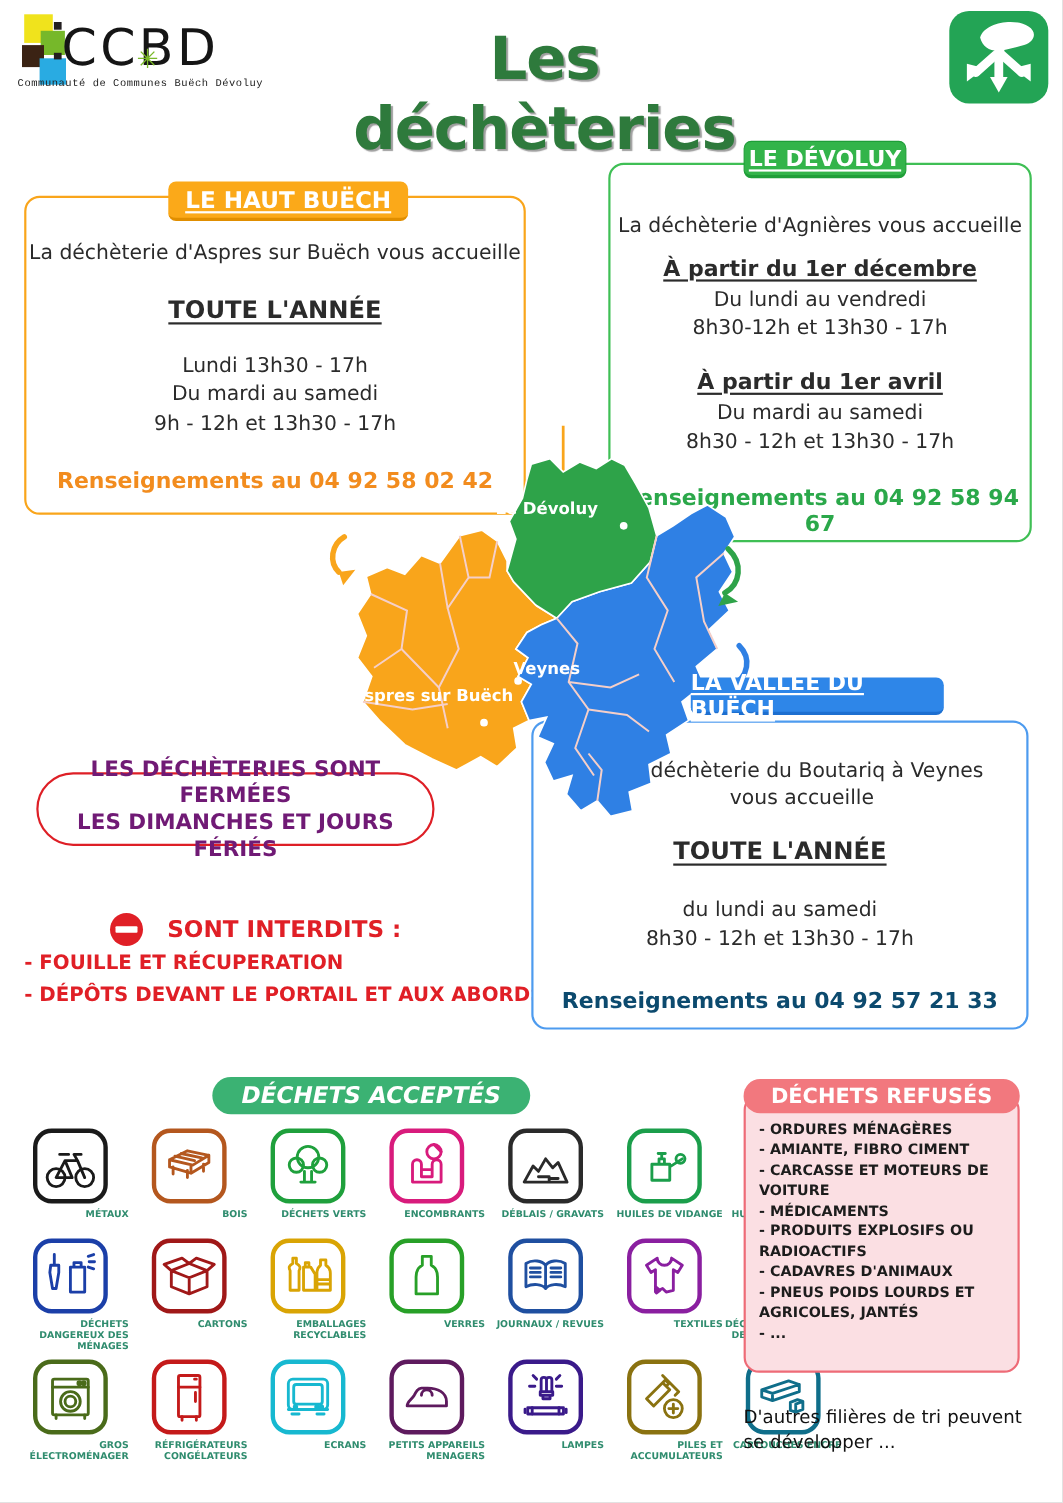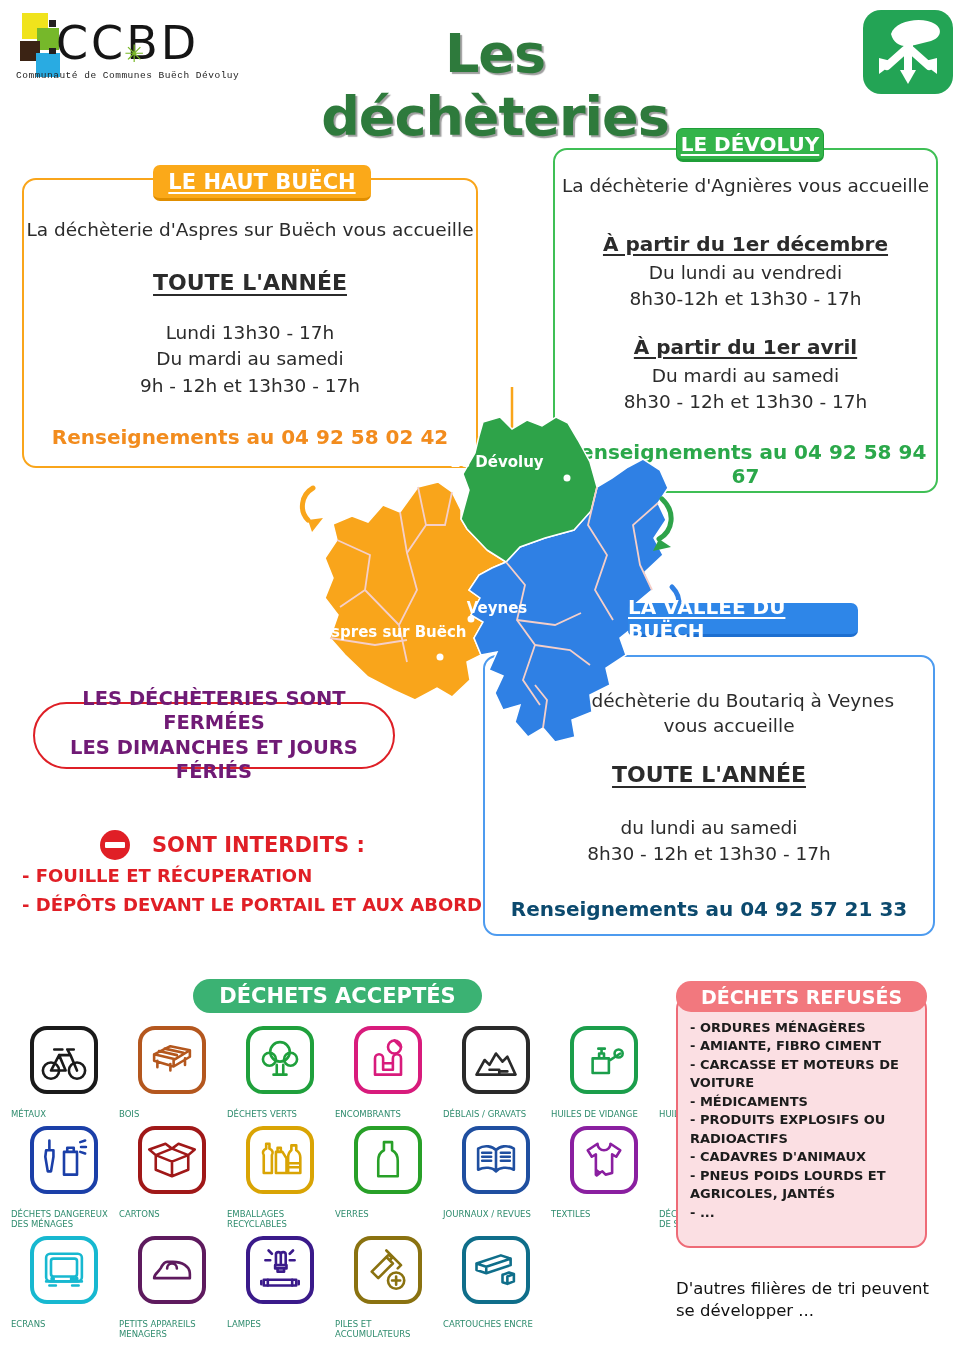--- a/index.html
+++ b/index.html
@@ -17,21 +17,21 @@
 
   
   .info-box { position:absolute; border-radius:14px; background:#fff; z-index:2; }
   .box-haut   { left:22px;  top:178px; width:456px; height:290px; border:2px solid #f9a51b; }
   .box-dev    { left:553px; top:148px; width:385px; height:345px; border:2px solid #3fbf55; }
   .box-val    { left:483px; top:655px; width:452px; height:281px; border:2px solid #4d9bef; }
   .pill { position:absolute; z-index:4; display:flex; align-items:center; justify-content:center; color:#fff; font-weight:bold; border-radius:7px; }
   .pill u, .pill .u { text-decoration:underline; text-underline-offset:3px; }
   .pill-haut { left:153px; top:165px; width:218px; height:36px; background:#fba919; border-bottom:3px solid #e08e00; font-size:21px; }
   .pill-dev  { left:676px; top:128px; width:148px; height:34px; background:#33b44a; border:1px solid #1f9e38; border-bottom-width:3px; font-size:20px; }
-  .pill-val  { left:628px; top:603px; width:230px; height:34px; background:#2e86e8; border-bottom:3px solid #1d6fd0; font-size:20px; }
+  .pill-val  { left:628px; top:616px; width:230px; height:34px; background:#2e86e8; border-bottom:3px solid #1d6fd0; font-size:20px; }
   .bx-inner { position:absolute; left:0; right:0; text-align:center; color:#2b2b2b; }
   .intro { font-size:18.5px; line-height:1.35; }
   .big-u { font-size:22px; font-weight:bold; text-decoration:underline; text-underline-offset:4px; }
   .sub-u { font-size:20px; font-weight:bold; text-decoration:underline; text-underline-offset:3px; }
   .sched { font-size:18.5px; line-height:1.42; }
   .phone { font-size:20px; font-weight:bold; }
   .phone-haut { color:#f28c1e; } .phone-dev { color:#2ba84a; } .phone-val { color:#0c4a6e; }
 
   
   .map-svg { position:absolute; left:295px; top:385px; width:400px; height:365px; z-index:3; pointer-events:none; }
@@ -39,27 +39,27 @@
 
   
   .closed-box { position:absolute; left:33px; top:702px; width:362px; height:67px; border:2.5px solid #de1f26; border-radius:34px; display:flex; align-items:center; justify-content:center; text-align:center; color:#701a75; font-weight:bold; font-size:19.5px; line-height:1.25; z-index:2; }
   .interdits-head { position:absolute; left:100px; top:830px; display:flex; align-items:center; gap:22px; }
   .no-entry { width:30px; height:30px; border-radius:50%; background:#e01f26; position:relative; }
   .no-entry::after { content:""; position:absolute; left:5px; top:12px; width:20px; height:6px; background:#fff; border-radius:1px; }
   .interdits-title { color:#e01f26; font-weight:bold; font-size:21px; }
   .interdits-items { position:absolute; left:22px; top:862px; color:#e01f26; font-weight:bold; font-size:18px; line-height:1.6; }
 
   
-  .acc-pill { left:193px; top:979px; width:289px; height:34px; background:#3bb273; border-radius:17px; font-size:21px; }
+  .acc-pill { left:193px; top:979px; width:289px; height:34px; background:#3bb273; border-radius:17px; font-size:21px;font-style:italic; }
   .ref-pill { left:676px; top:981px; width:251px; height:31px; background:#f2787e; border-radius:15px; font-size:19px; }
   .tile-row { position:absolute; left:10px; width:756px; display:flex; }
   .tile { width:108px; display:flex; flex-direction:column; align-items:center; }
   .tile-box { width:68px; height:68px; border:4px solid; border-radius:17px; display:flex; align-items:center; justify-content:center; background:#fff; }
   .tile-box svg { width:52px; height:52px; stroke:currentColor; fill:none; stroke-width:3.2; stroke-linecap:round; stroke-linejoin:round; }
-  .tile-label { margin-top:15px; width:106px; text-align:left; font-size:8.5px; font-weight:normal; color:#2f8c6e; line-height:1.2; }
+  .tile-label { margin-top:5px; width:106px; text-align:right; font-size:8.5px; font-weight:bold; color:#2f8c6e; line-height:1.2; }
 
   
   .refused-box { position:absolute; left:676px; top:995px; width:251px; height:253px; background:#fbdfe3; border:2.5px solid #ee6b77; border-radius:14px; padding:22px 12px 8px 12px; z-index:1; }
   .refused-box ul { list-style:none; }
   .refused-box li { font-size:13px; font-weight:bold; color:#1c1c1c; line-height:1.42; text-align:left; }
   .footer-note { position:absolute; left:676px; top:1278px; width:253px; font-size:16.5px; font-weight:500; color:#111; text-align:justify; line-height:1.35; }
 </style>
 </head>
 <body>
 
@@ -103,21 +103,21 @@
       <div>Du mardi  au samedi</div>
       <div>9h - 12h et 13h30 - 17h</div>
     </div>
     <div class="bx-inner phone phone-haut" style="top:245px;">Renseignements au 04 92 58 02 42</div>
   </div>
   <div class="pill pill-haut abs">
       <span class="u">LE HAUT BUËCH</span>
     </div>
 
   <div class="info-box box-dev">
-    <div class="bx-inner intro" style="top:24px;">La déchèterie d'Agnières vous accueille</div>
+    <div class="bx-inner intro" style="top:44px;">La déchèterie d'Agnières vous accueille</div>
     <div class="bx-inner sub-u" style="top:82px;">À partir du 1er décembre</div>
     <div class="bx-inner sched" style="top:110px;">
       <div>Du lundi  au vendredi</div>
       <div>8h30-12h et 13h30 - 17h</div>
     </div>
     <div class="bx-inner sub-u" style="top:185px;">À partir du 1er avril</div>
     <div class="bx-inner sched" style="top:213px;">
       <div>Du mardi au samedi</div>
       <div>8h30 - 12h et 13h30 - 17h</div>
     </div>
@@ -321,20 +321,42 @@
           <svg viewBox="0 0 64 64">
             <path d="M20 44 L38 26 L46 34 L28 52 Z M44 22 L54 12 M49 17 l4 4 M41 25 l-4 -4 M24 56 l-8 -8 M31 33 l6 6 M27 37 l6 6"></path>
           </svg>
         </div>
       <div class="tile-label">DÉCHETS D'ACTIVITÉS DE SOINS À RISQUES</div>
     </div>
   </div>
 
   <div class="tile-row" style="top:1236px;">
     <div class="tile">
+      <div class="tile-box" style="color:#4a6b1a;">
+          <svg viewBox="0 0 64 64">
+            <rect x="12" y="12" width="40" height="40" rx="2"></rect>
+            <path d="M12 21 H52 M16 52 v4 M48 52 v4"></path>
+            <circle cx="32" cy="37" r="11"></circle>
+            <circle cx="32" cy="37" r="6"></circle>
+            <circle cx="42" cy="16.5" r="1.6" fill="currentColor"></circle>
+            <circle cx="47" cy="16.5" r="1.6" fill="currentColor"></circle>
+          </svg>
+        </div>
+      <div class="tile-label">GROS ÉLECTROMÉNAGER</div>
+    </div>
+    <div class="tile">
+      <div class="tile-box" style="color:#c41a1a;">
+          <svg viewBox="0 0 64 64">
+            <rect x="20" y="8" width="24" height="46" rx="2"></rect>
+            <path d="M20 21 H44 M39 27 v10 M24 54 v4 M40 54 v4 M38 12 h2"></path>
+          </svg>
+        </div>
+      <div class="tile-label">RÉFRIGÉRATEURS CONGÉLATEURS</div>
+    </div>
+    <div class="tile">
       <div class="tile-box" style="color:#17b8d0;">
           <svg viewBox="0 0 64 64">
             <rect x="10" y="12" width="44" height="34" rx="5"></rect>
             <rect x="16" y="18" width="32" height="22" rx="3"></rect>
             <path d="M10 46 H54 M14 51 h8 M42 51 h8"></path>
             <circle cx="18" cy="43" r="1.4" fill="currentColor"></circle>
             <circle cx="42" cy="43" r="1.4" fill="currentColor"></circle>
             <circle cx="47" cy="43" r="1.4" fill="currentColor"></circle>
           </svg>
         </div>

